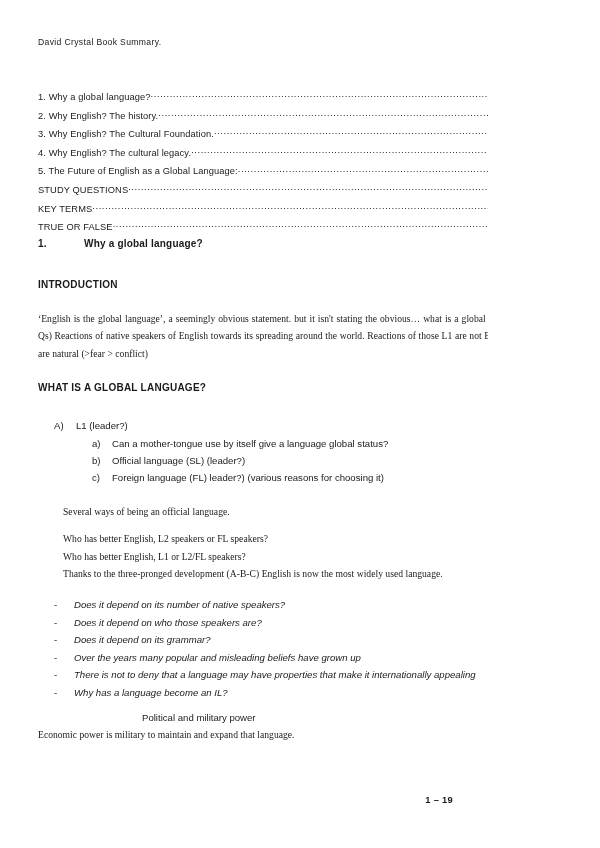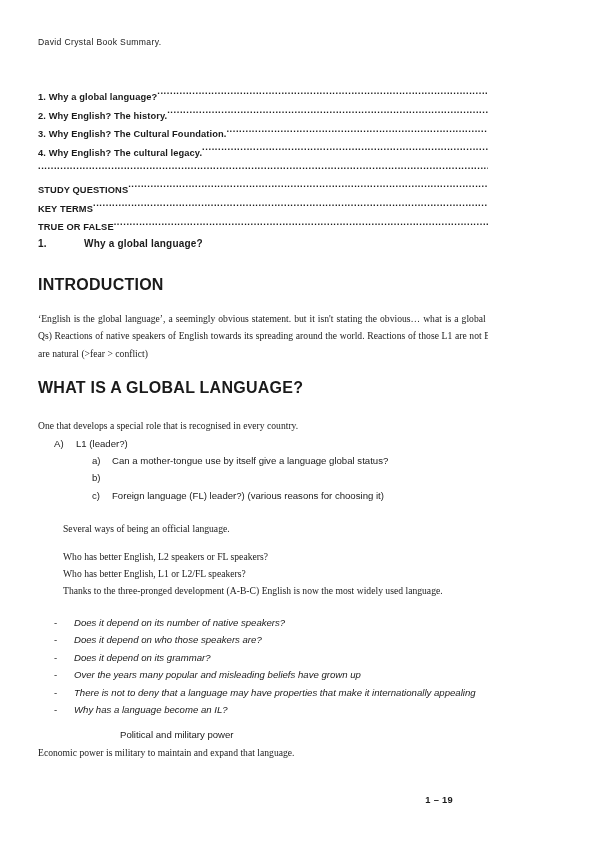--- a/index.html
+++ b/index.html
@@ -31,23 +31,23 @@
 
   
   .toc {
     position: absolute;
     left: 38px;
     top: 88px;
     width: 528px;
   }
   .toc-row {
     display: flex;
-    align-items: flex-start;
+    align-items: center;
     font-size: 9.3px;
-    font-weight: bold;
+    font-weight: normal;
     line-height: 18.6px;
     height: 18.6px;
     letter-spacing: 0.1px;
     white-space: nowrap;
   }
   .toc-label {
     flex: 0 0 auto;
   }
   .toc-leader {
     flex: 1 1 auto;
@@ -81,21 +81,21 @@
   .sec-head {
     font-size: 10px;
     font-weight: bold;
     letter-spacing: 0.2px;
     line-height: 15px;
     display: flex;
   }
   .sec-num { width: 46px; flex: 0 0 46px; }
 
   .sub-head {
-    font-size: 16px;
+    font-size: 10px;
     font-weight: bold;
     letter-spacing: 0.25px;
     line-height: 15px;
   }
 
   p.body, .body {
     font-size: 9.6px;
     line-height: 17.4px;
     margin: 0;
     letter-spacing: 0.02px;
@@ -143,21 +143,21 @@
     display: flex;
     margin-left: 16px;
     font-size: 9.6px;
     line-height: 17.4px;
   }
   .dash-row .mark { flex: 0 0 20px; }
   .dash-row .txt { flex: 1 1 auto; font-style: italic; }
   .dash-row .txt.just { text-align: justify; text-justify: inter-word; }
 
   .centerish {
-    margin-left: 82px;
+    margin-left: 104px;
     font-size: 9.6px;
     line-height: 17.4px;
   }
 
   
   .doc-footer {
     position: absolute;
     right: 35px;
     top: 795px;
     font-size: 9.3px;
@@ -193,20 +193,21 @@
       <span class="toc-page">6</span>
     </div>
 
     <div class="toc-row">
       <span class="toc-label">4. Why English? The cultural legacy.</span>
       <span class="toc-leader"></span>
       <span class="toc-page">8</span>
     </div>
 
     <div class="toc-row">
+      <span class="toc-label">5. The Future of English as a Global Language:</span>
       <span class="toc-leader"></span>
       <span class="toc-page">11</span>
     </div>
 
     <div class="toc-row">
       <span class="toc-label">STUDY QUESTIONS</span>
       <span class="toc-leader"></span>
       <span class="toc-page">14</span>
     </div>
 
@@ -238,33 +239,33 @@
     <div class="sp-18"></div>
 
     <p class="body just">‘English is the global language’, a seemingly obvious statement. but it isn't stating the obvious… what is a global language? (+ others Qs) Reactions of native speakers of English towards its spreading around the world. Reactions of those L1 are not English. this feelings are natural (&gt;fear &gt; conflict)</p>
 
     <div class="sp-18"></div>
 
     <div class="sub-head">WHAT IS A GLOBAL LANGUAGE?</div>
 
     <div class="sp-22"></div>
 
-    <p class="body">One that develops a special role that is recognised in every country.</p>
 
     <div class="lvl1">
       <span class="mark">A)</span>
       <span>L1 (leader?)</span>
     </div>
 
     <div class="lvl2">
       <span class="mark">a)</span>
       <span>Can a mother-tongue use by itself give a language global status?</span>
     </div>
     <div class="lvl2">
       <span class="mark">b)</span>
+      <span>Official language (SL) (leader?)</span>
     </div>
     <div class="lvl2">
       <span class="mark">c)</span>
       <span>Foreign language (FL) leader?) (various reasons for choosing it)</span>
     </div>
 
     <div class="sp-16"></div>
 
     <div class="indent-block">
       <p class="body">Several ways of being an official language.</p>

